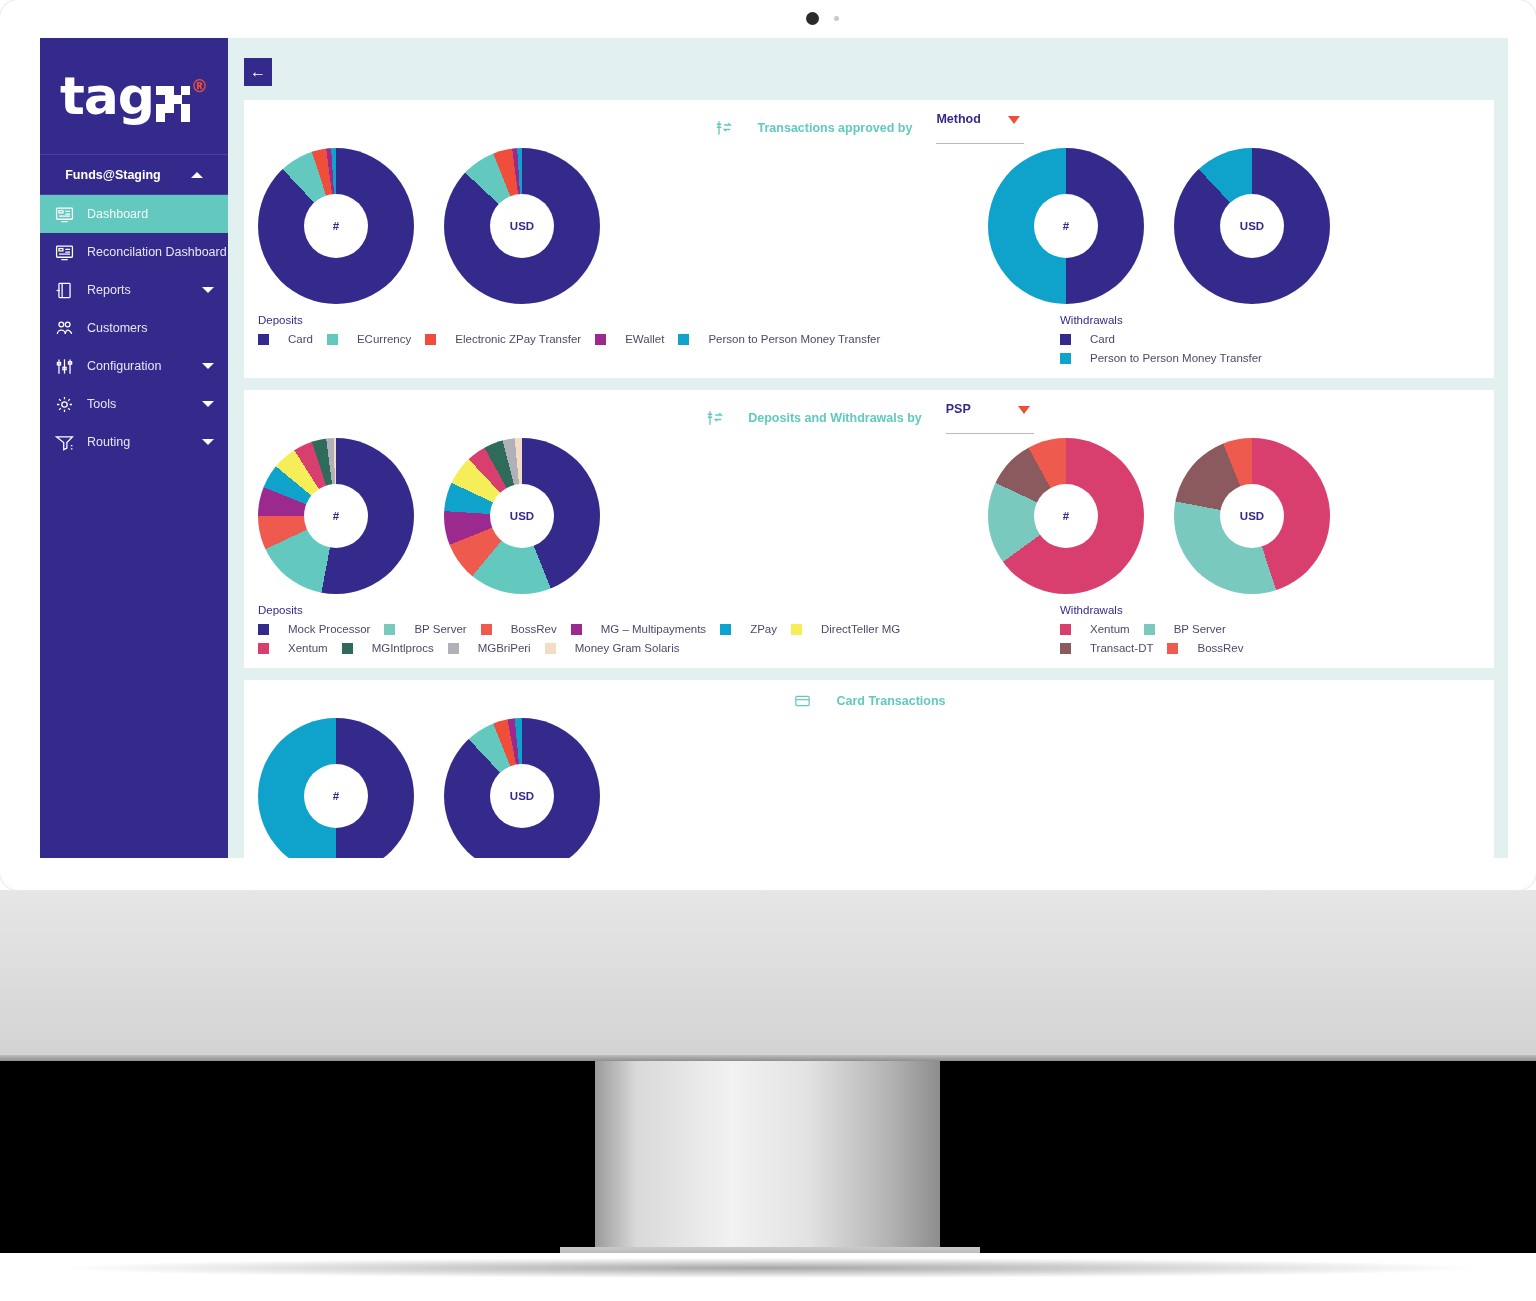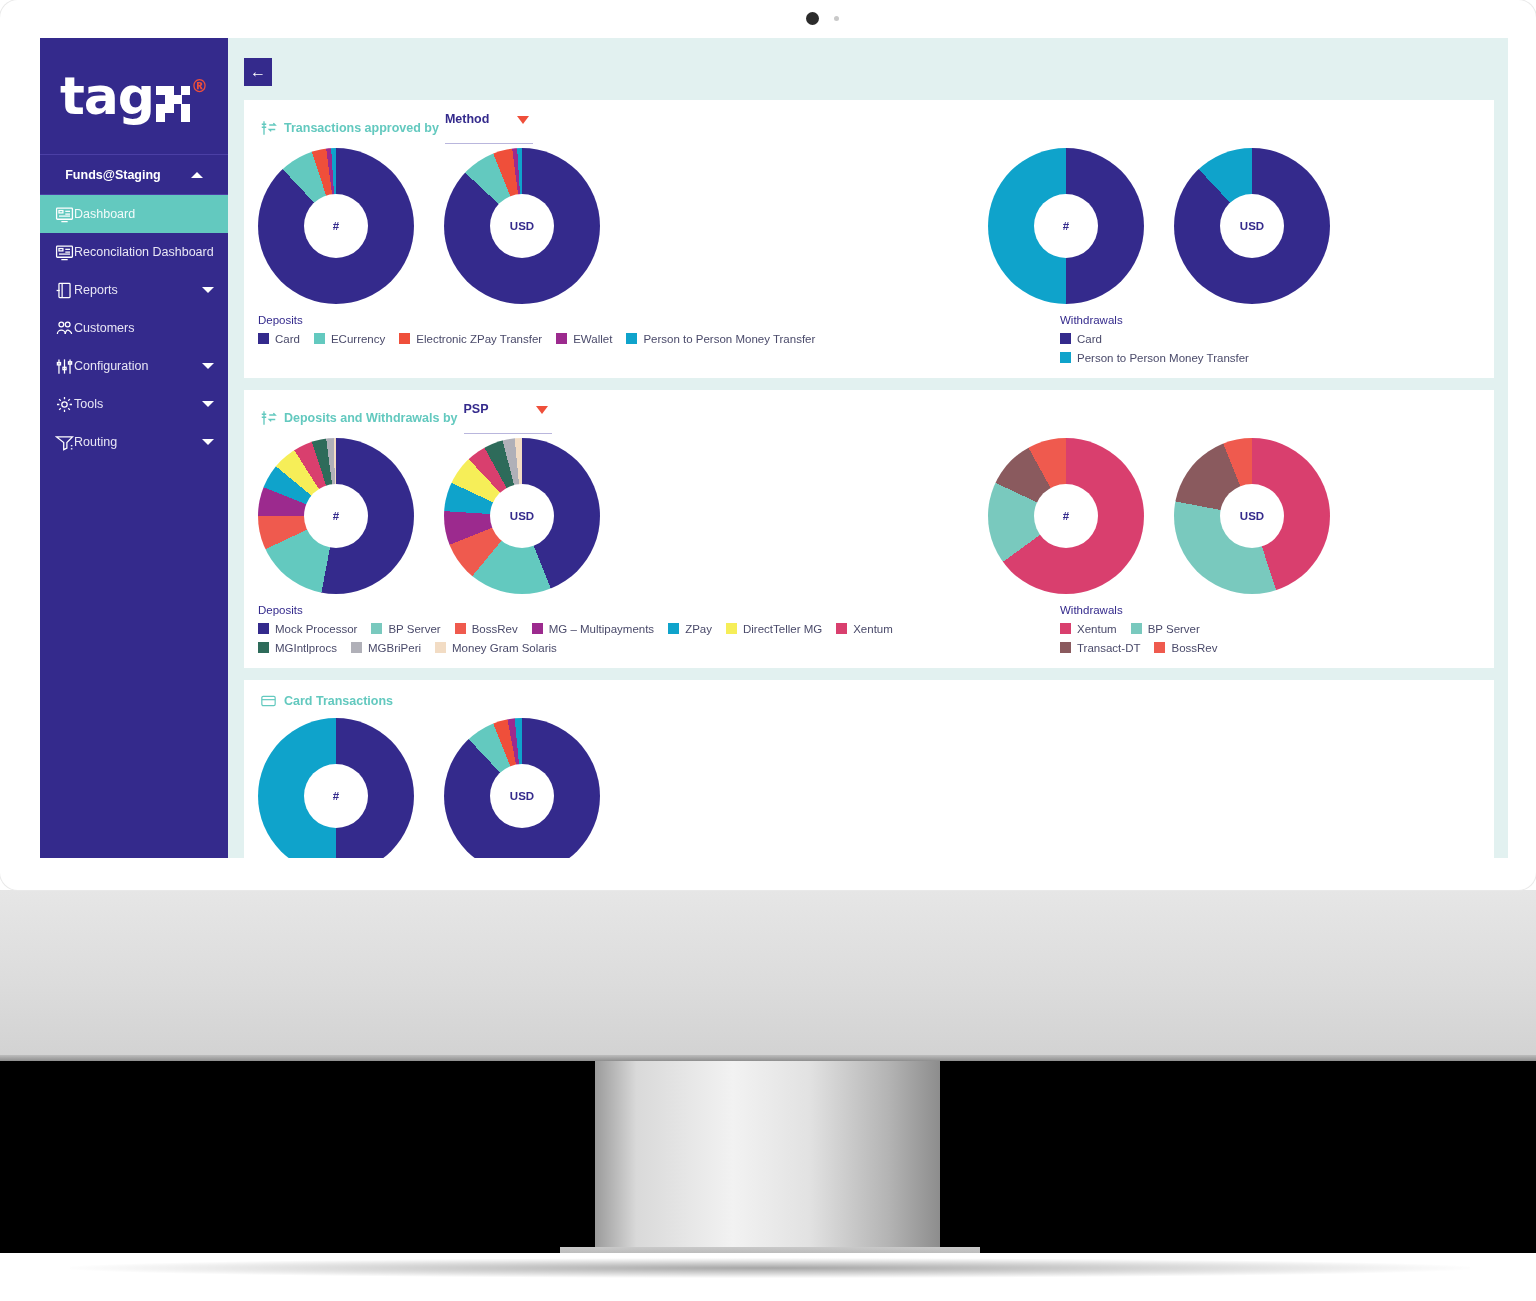--- a/index.html
+++ b/index.html
@@ -73,40 +73,40 @@
     color:#fff; font-size: 12.5px; font-weight: 700;
     border-bottom: 1px solid #4b3fa5;
   }
   .caret-up { width:0;height:0;border-left:6px solid transparent;border-right:6px solid transparent;
               border-bottom:6px solid #ffffff; }
   .caret-down { width:0;height:0;border-left:6px solid transparent;border-right:6px solid transparent;
               border-top:6px solid #ffffff; }
   .nav { padding-top: 0; }
   .nav-item {
     height: 38px; display:flex; align-items:center; padding: 4px 14px;
-    color: #e8e6f5; font-size: 12.5px; position: relative; cursor: pointer;
+    color: #e8e6f5; font-size: 12.5px; gap: 13px; position: relative; cursor: pointer;
   }
   .nav-item.active { background: #63c9bf; color: #f2fbfa; }
   .nav-ico { width: 20px; height: 20px; flex: 0 0 20px; display:flex; align-items:center; justify-content:center; }
   .nav-ico svg { width: 19px; height: 19px; fill: none; stroke: #ffffff; stroke-width: 1.6; }
   .nav-label { flex: 1; white-space: nowrap; }
   .nav-caret { margin-left: auto; }
 
   
   .content { flex: 1; padding: 20px 14px 0 16px; overflow: hidden; position: relative; }
   .back-btn {
     width: 28px; height: 28px; background: #342a8c; color: #fff;
     display:flex; align-items:center; justify-content:center; font-size: 16px;
     cursor: pointer; margin-bottom: 14px; border: none;
   }
   .card {
     background: #ffffff; margin-bottom: 12px; padding: 12px 14px 14px 14px;
     position: relative;
   }
-  .card-head { display:flex; align-items:center; gap: 6px; margin-bottom: 4px; }
+  .card-head { display:flex; align-items:center; gap: 24px; margin-bottom: 4px; justify-content: center; }
   .card-head .hico { width: 20px; height: 18px; display:flex; align-items:center; justify-content:center; }
   .card-title { color: #63c9bf; font-size: 12.5px; font-weight: 600; }
   .select-wrap {
     position: relative; display:inline-flex; align-items:center;
     border-bottom: 1.5px solid #b9b6dd; min-width: 88px; padding-bottom: 17px;
   }
   .select-val { color: #342a8c; font-size: 12.5px; font-weight: 600; padding-right: 34px; }
   .select-caret {
     position:absolute; right: 4px; top: 4px;
     width:0;height:0;border-left:6px solid transparent;border-right:6px solid transparent;
@@ -123,21 +123,21 @@
     width: 64px; height: 64px; border-radius: 50%; background:#fff;
     display:flex; align-items:center; justify-content:center;
     color:#342a8c; font-size: 11.5px; font-weight: 700;
   }
 
   .legend-row { display:flex; position:relative; margin-top: 10px; }
   .legend-block { max-width: 700px; }
   .legend-block.right { margin-left: auto; padding-right: 190px; max-width: 420px;}
   .legend-title { color:#342a8c; font-size: 11.5px; font-weight: 400; margin-bottom: 7px; }
   .legend-items { display:flex; flex-wrap: wrap; gap: 7px 14px; }
-  .legend-item { display:flex; gap: 6px; }
+  .legend-item { display:flex; align-items:center; gap: 19px; }
   .sw { width: 11px; height: 11px; flex: 0 0 11px; }
   .legend-text { color:#4a4a6a; font-size: 11.5px; white-space: nowrap; }
 
   .card-tall { min-height: 212px; }
 </style>
 </head>
 <body>
 
 <div class="monitor">
   <div class="dark-strip"></div>

